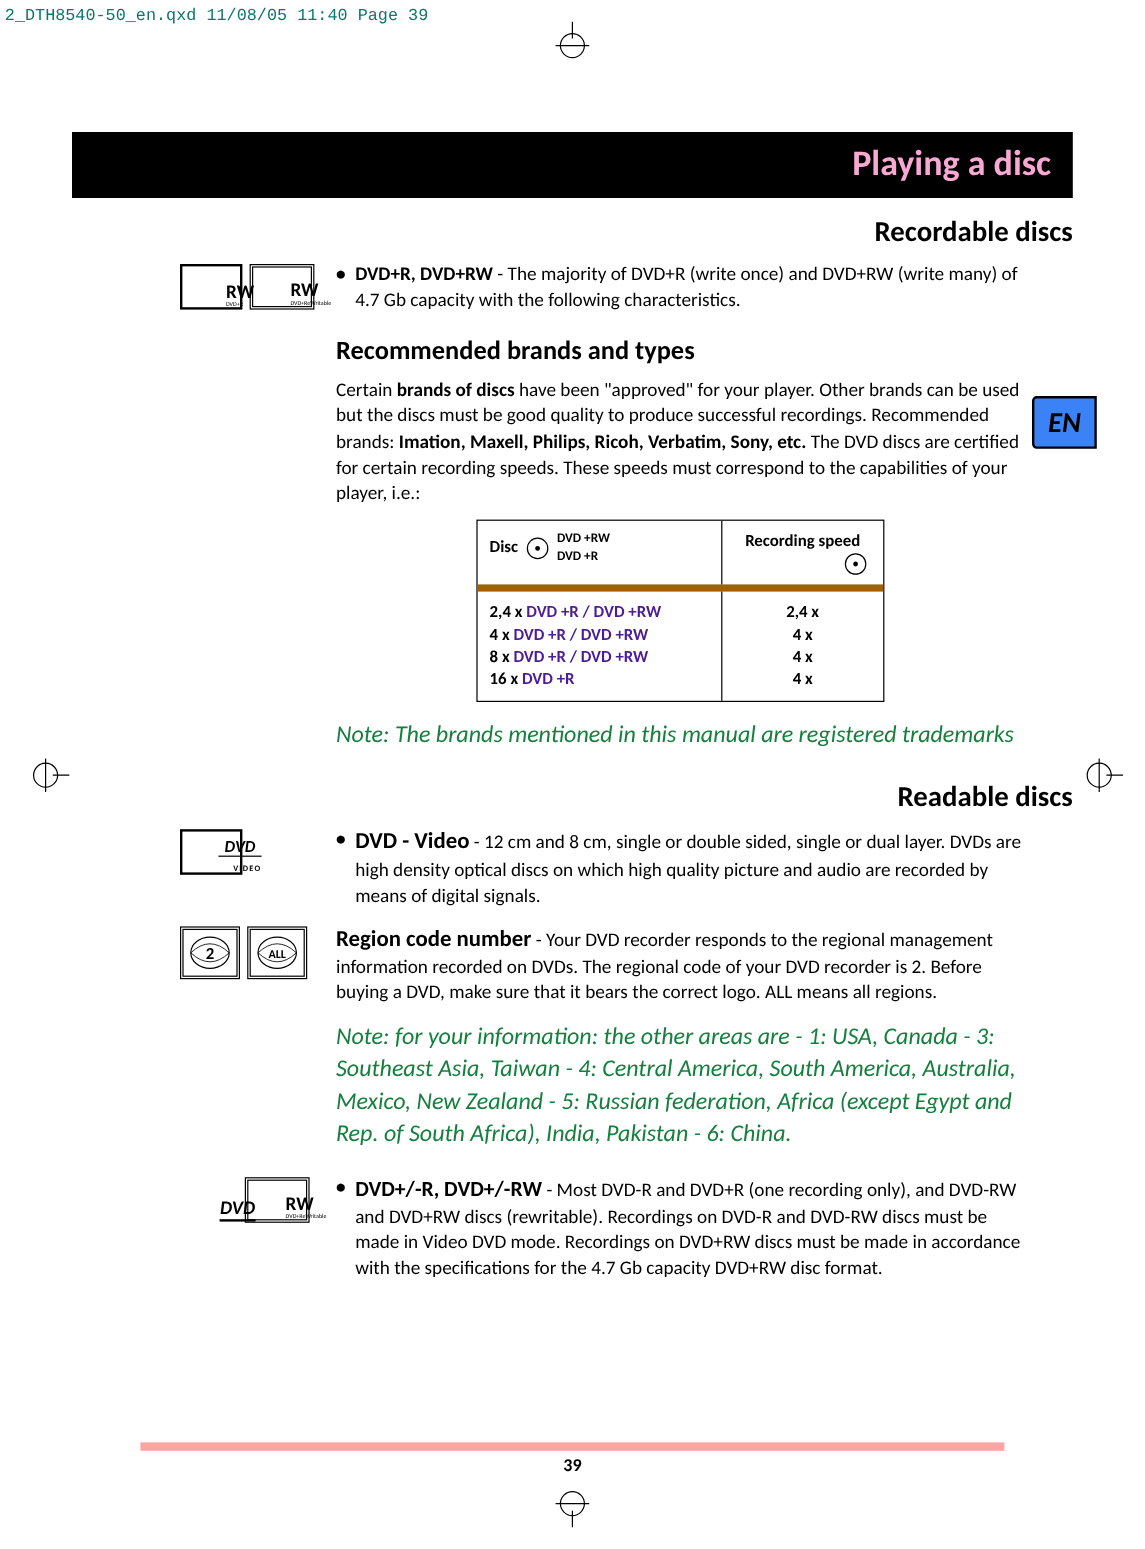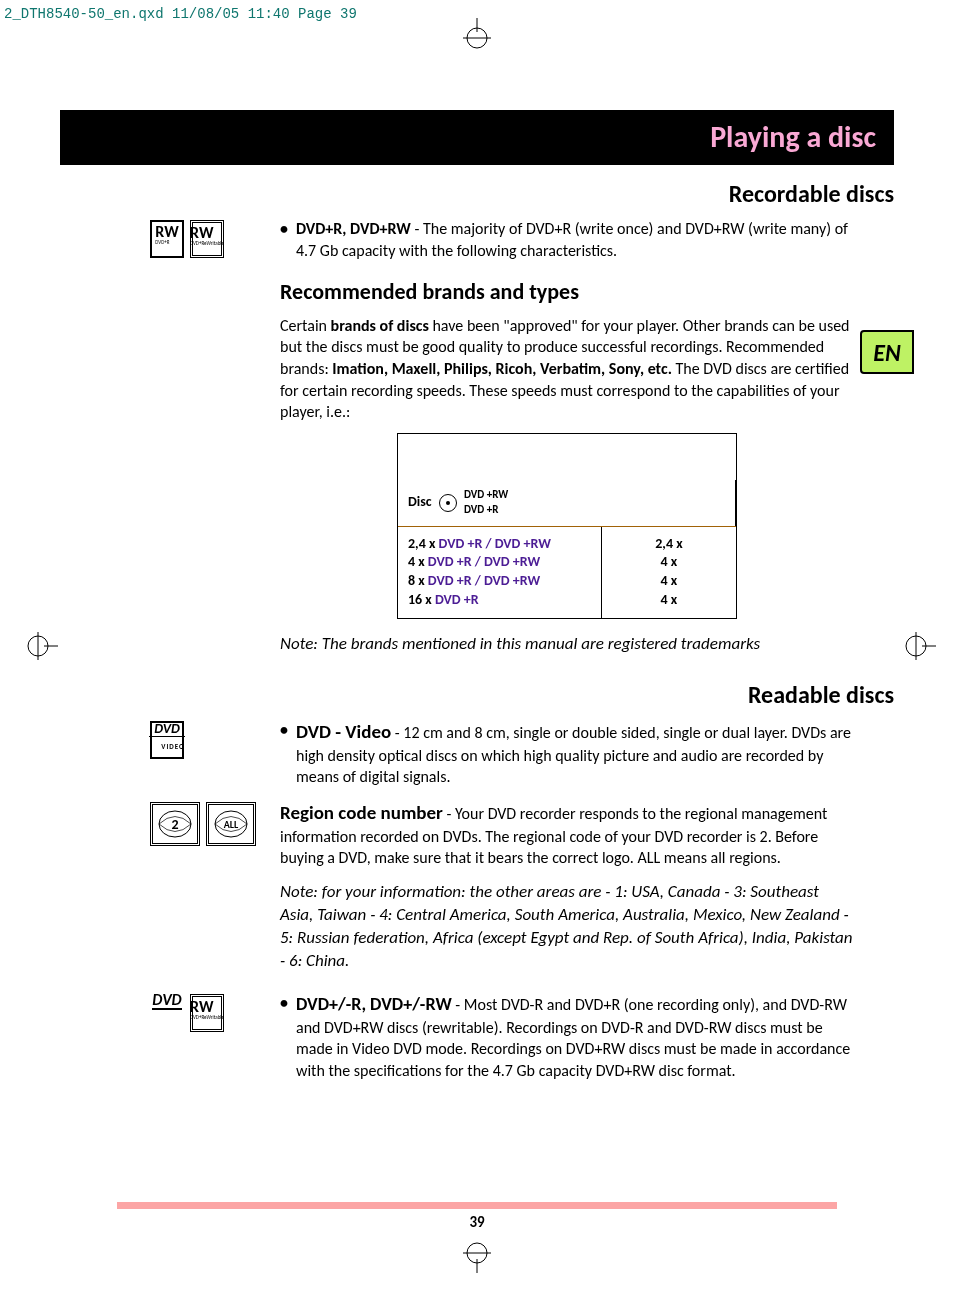--- a/index.html
+++ b/index.html
@@ -66,23 +66,24 @@
   }
   .icon-col {
     display: flex;
     gap: 6px;
     min-width: 120px;
     padding-top: 2px;
   }
   .icon-box {
     border: 2px solid #000;
     width: 34px; height: 38px;
-    display: flex; align-items: flex-start; justify-content: center;
+    display: flex; align-items: flex-end; justify-content: center;
     font-weight: bold;
     position: relative;
+    padding-left: 48px;
   }
   .icon-box.double { border: 3px double #000; }
   .icon-region {
     border: 3px double #000;
     width: 50px; height: 44px;
     display: flex; align-items: center; justify-content: center;
   }
   .text-col {
     flex: 1;
     font-size: 16px;
@@ -95,47 +96,46 @@
     margin: 10px 0 8px 0;
   }
   .bold { font-weight: bold; }
   .bullet {
     display: flex;
     gap: 8px;
   }
   .bullet .dot { font-weight: bold; }
   .note {
     font-style: italic;
-    color: #000000;
-    font-size: 17px;
+    color: #15803d;
+    font-size: 20px;
     margin-top: 12px;
   }
   .lang-tab {
     position: absolute;
     right: -20px;
     top: 270px;
     width: 54px; height: 44px;
     border: 2px solid #000;
     border-radius: 4px 0 0 4px;
     display: flex; align-items: center; justify-content: center;
     font-weight: 900;
     font-size: 24px;
-    background:#bef264;
+    background:#3b82f6;
     font-style: italic;
   }
   .speed-table {
     margin: 10px auto 14px auto;
     border: 1.5px solid #000;
     width: 340px;
     font-size: 14px;
   }
   .speed-table .th-row {
     display: flex;
-    border-bottom: 1px solid #a16207;
-    margin-top: 46px;
+    border-bottom: 6px solid #a16207;
   }
   .speed-table .th, .speed-table .td {
     padding: 8px 10px;
   }
   .speed-table .col1 { flex: 1.6; border-right: 1px solid #000; }
   .speed-table .col2 { flex: 1; text-align: center; }
   .speed-table .th { font-weight: bold; }
   .speed-table .body-row { display:flex; }
   .disc-icon {
     display:inline-block;
@@ -235,20 +235,24 @@
       </p>
 
       <div class="speed-table">
         <div class="th-row">
           <div class="th col1">
             <span class="bold">Disc</span>
             <span class="disc-icon"></span>
             <span style="font-size:11px; display:inline-block; vertical-align:middle; white-space:pre-line;">DVD +RW
 DVD +R</span>
           </div>
+          <div class="th col2">
+            <span>Recording speed</span>
+            <span class="disc-icon" style="float:right;"></span>
+          </div>
         </div>
         <div class="body-row">
           <div class="td col1">
             <div><span class="bold">2,4 x </span><span class="grey">DVD +R / DVD +RW</span></div>
             <div><span class="bold">4 x </span><span class="grey">DVD +R / DVD +RW</span></div>
             <div><span class="bold">8 x </span><span class="grey">DVD +R / DVD +RW</span></div>
             <div><span class="bold">16 x </span><span class="grey">DVD +R</span></div>
           </div>
           <div class="td col2 bold">
             <div>2,4 x</div>

